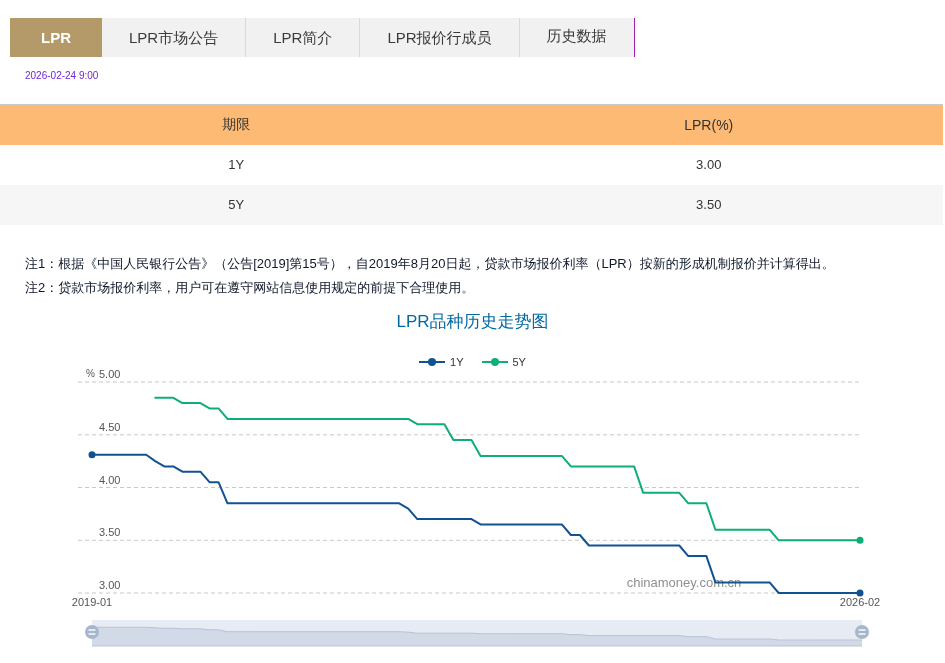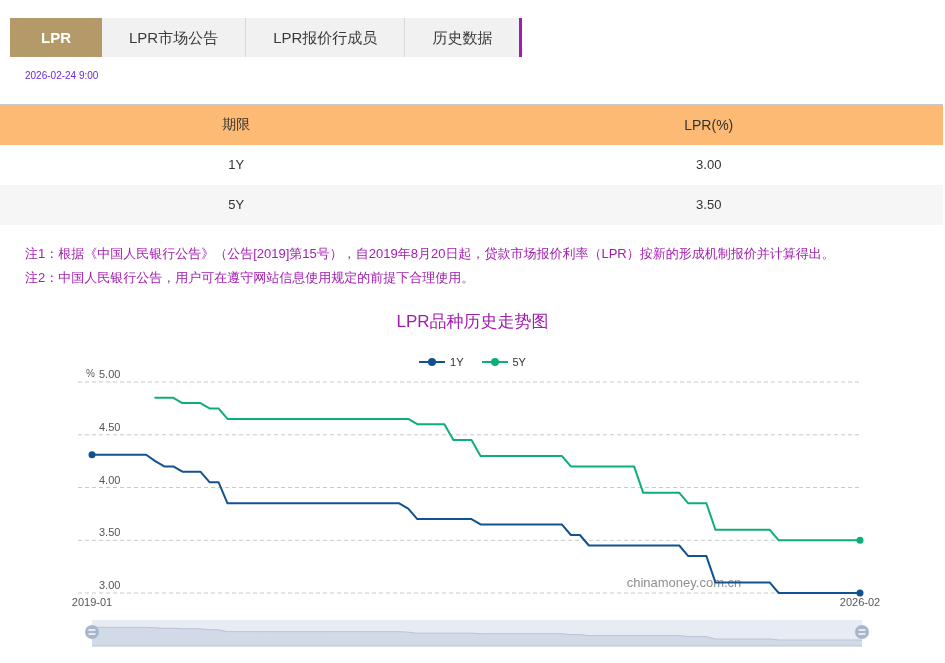--- a/index.html
+++ b/index.html
@@ -4,58 +4,59 @@
 <style>
   * { margin:0; padding:0; box-sizing:border-box; }
   html,body { background:#fff; }
   body { font-family:"Liberation Sans","DejaVu Sans",sans-serif; color:#333; }
   #app { position:relative; width:943px; height:663px; background:#fff; overflow:hidden;margin-top:8px; }
 
   
   .tabbar { position:absolute; top:10px; left:10px; display:flex; height:39px; }
   .tab { height:39px; line-height:39px; padding:0 27px; font-size:15px; color:#3a3a3a;
          background:#f1f1f1; border-right:1px solid #d9d9d9; cursor:pointer; white-space:nowrap; }
-  .tab:last-child { border-right:3px solid #a21caf; }
+  .tab:last-child { border-right:1px solid #a21caf;font-family:Liberation Mono, monospace; }
   .tab.active { background:#b49a68; color:#fff; font-weight:bold; border-right:none; padding:0 31px; }
 
   
   .page-header { position:absolute; top:62px; left:25px; right:20px;
                  display:flex; justify-content:space-between; align-items:baseline; }
   .page-title { font-size:15px; font-weight:bold; color:#16479d; }
   .page-datetime { font-size:10px; color:#6d28d9; }
 
   
   .lpr-table { position:absolute; top:96px; left:0; width:945px; border-collapse:collapse;
                border-top:1px solid #c9c9c9; table-layout:fixed; }
   .lpr-table th { height:40px; background:#fdba74; font-weight:normal; font-size:14px; color:#333; text-align:center; }
   .lpr-table td { height:40px; font-size:13px; color:#333; text-align:center; }
   .lpr-table tbody tr:nth-child(2) { background:#f6f6f6; }
 
   
-  .notes { position:absolute; top:234px; left:25px; right:20px; font-size:13px; color:#a21caf; line-height:24px; }
+  .notes { position:absolute; top:244px; left:25px; right:20px; font-size:13px; color:#0f172a; line-height:24px; }
 
   
   .chart-title { position:absolute; top:302px; left:0; width:945px; text-align:center;
-                 font-size:17px; color:#a21caf; }
+                 font-size:17px; color:#0369a1; }
   .chart-legend { position:absolute; top:348px; left:0; width:945px; display:flex;
                   justify-content:center; align-items:center; gap:18px; }
   .legend-item { display:inline-flex; align-items:center; gap:5px; cursor:pointer; }
   .legend-label { font-size:11px; color:#333; }
 
   
   #chart { position:absolute; top:360px; left:0; }
   #chart text { font-family:"Liberation Sans","DejaVu Sans",sans-serif; }
 </style>
 </head>
 <body>
 <div id="app">
 
   <div class="tabbar">
     <div class="tab active">LPR</div>
     <div class="tab">LPR市场公告</div>
+    <div class="tab">LPR简介</div>
     <div class="tab">LPR报价行成员</div>
     <div class="tab">历史数据</div>
   </div>
 
   <div class="page-header">
     <span class="page-datetime">2026-02-24 9:00</span>
   </div>
 
   <table class="lpr-table">
     <thead>
@@ -71,21 +72,21 @@
       </tr>
       <tr>
         <td>5Y</td>
         <td>3.50</td>
       </tr>
     </tbody>
   </table>
 
   <div class="notes">
     <p>注1：根据《中国人民银行公告》（公告[2019]第15号），自2019年8月20日起，贷款市场报价利率（LPR）按新的形成机制报价并计算得出。</p>
-    <p>注2：中国人民银行公告，用户可在遵守网站信息使用规定的前提下合理使用。</p>
+    <p>注2：贷款市场报价利率，用户可在遵守网站信息使用规定的前提下合理使用。</p>
   </div>
 
   <div class="chart-title">LPR品种历史走势图</div>
   <div class="chart-legend" id="legend">
       <span class="legend-item">
         <svg width="26" height="10">
           <line x1="0" y1="5" x2="26" y2="5" stroke="#115293" stroke-width="2"></line>
           <circle cx="13" cy="5" r="4" fill="#115293"></circle>
         </svg>
         <span class="legend-label">1Y</span>

